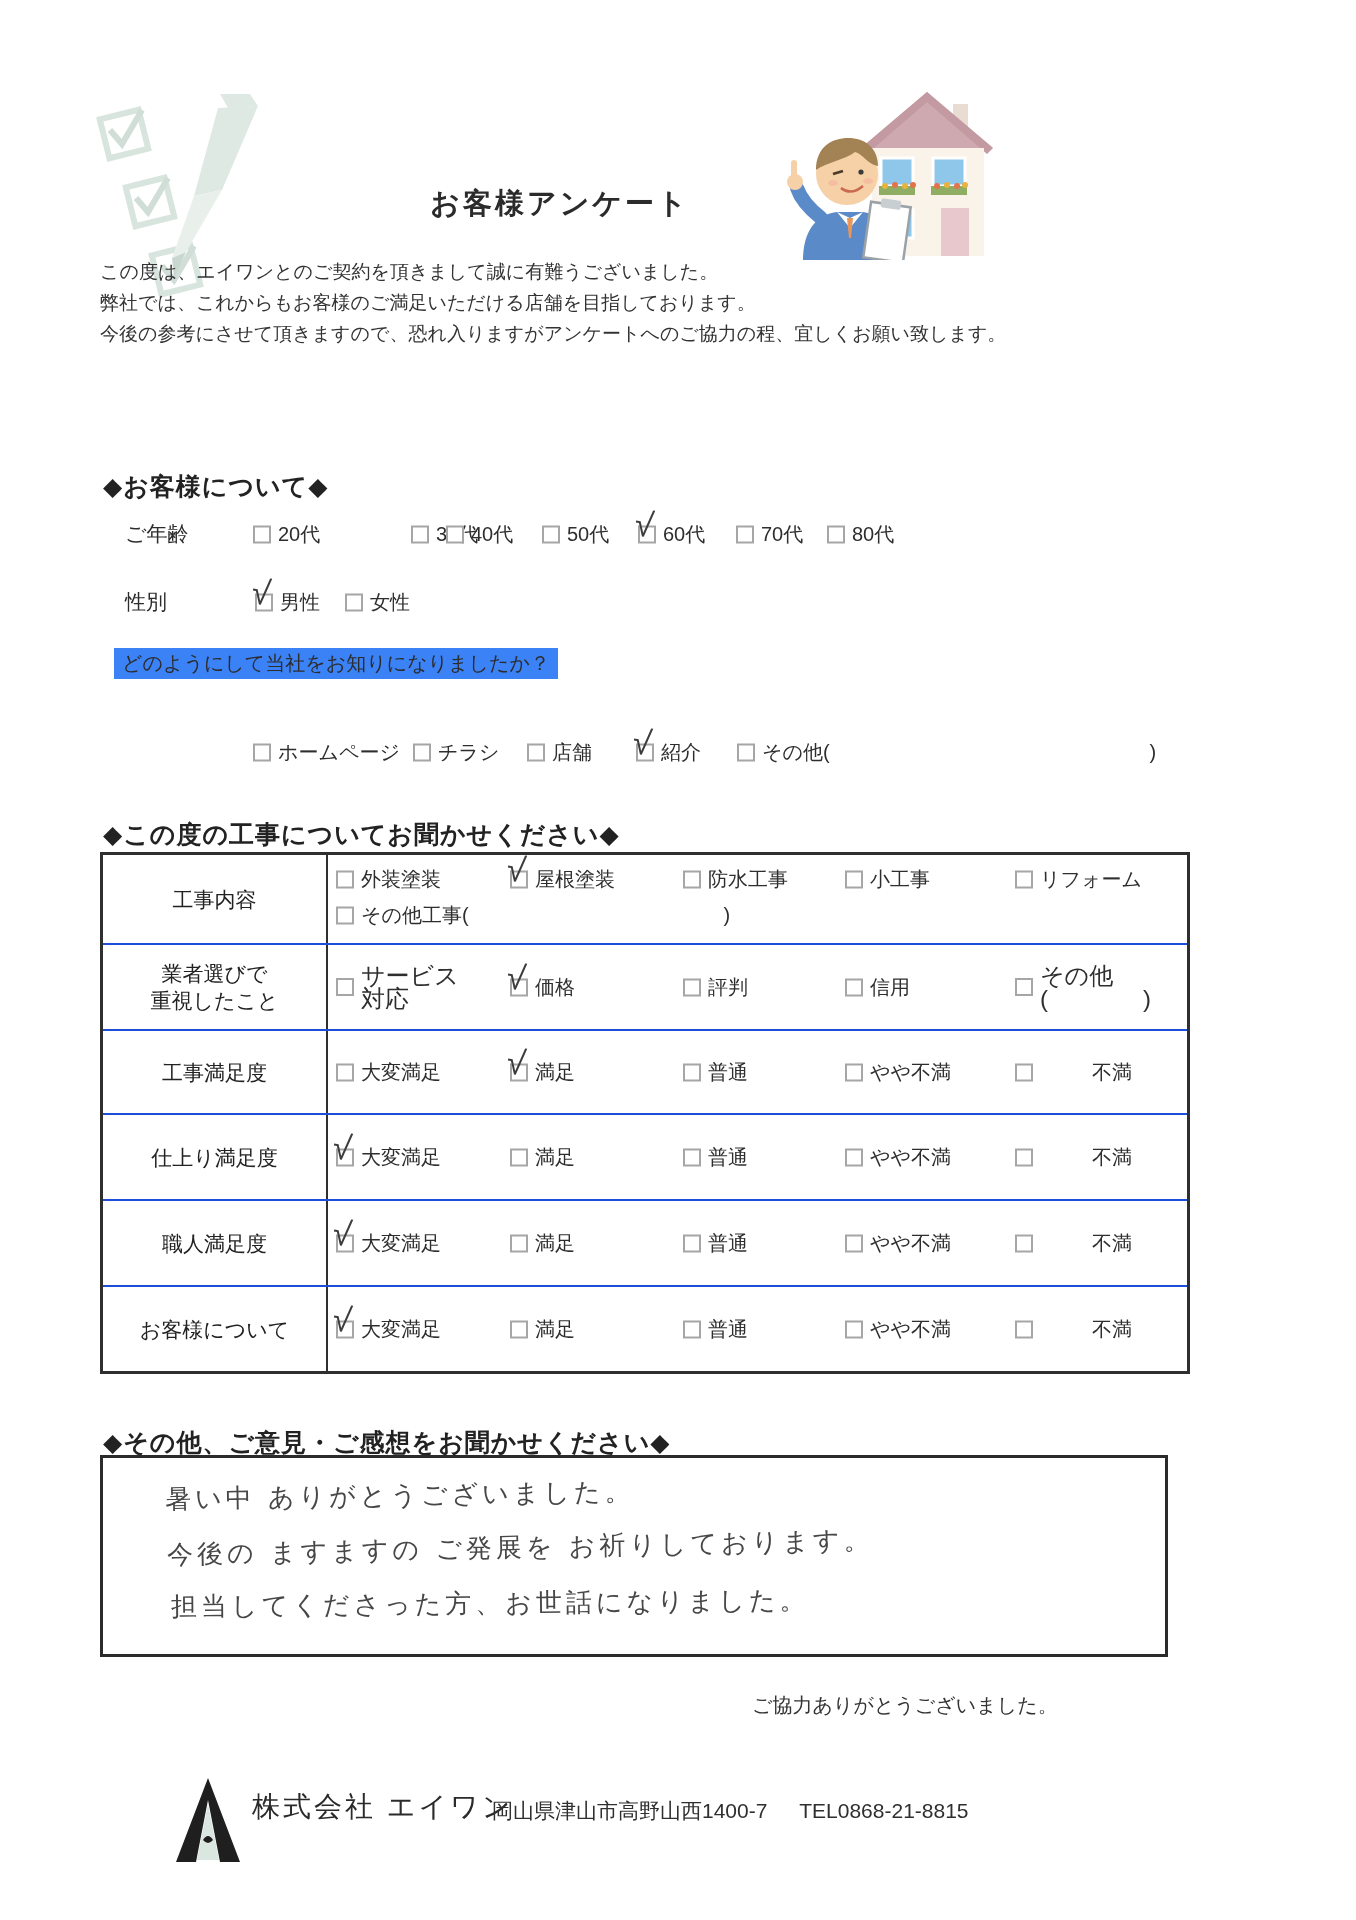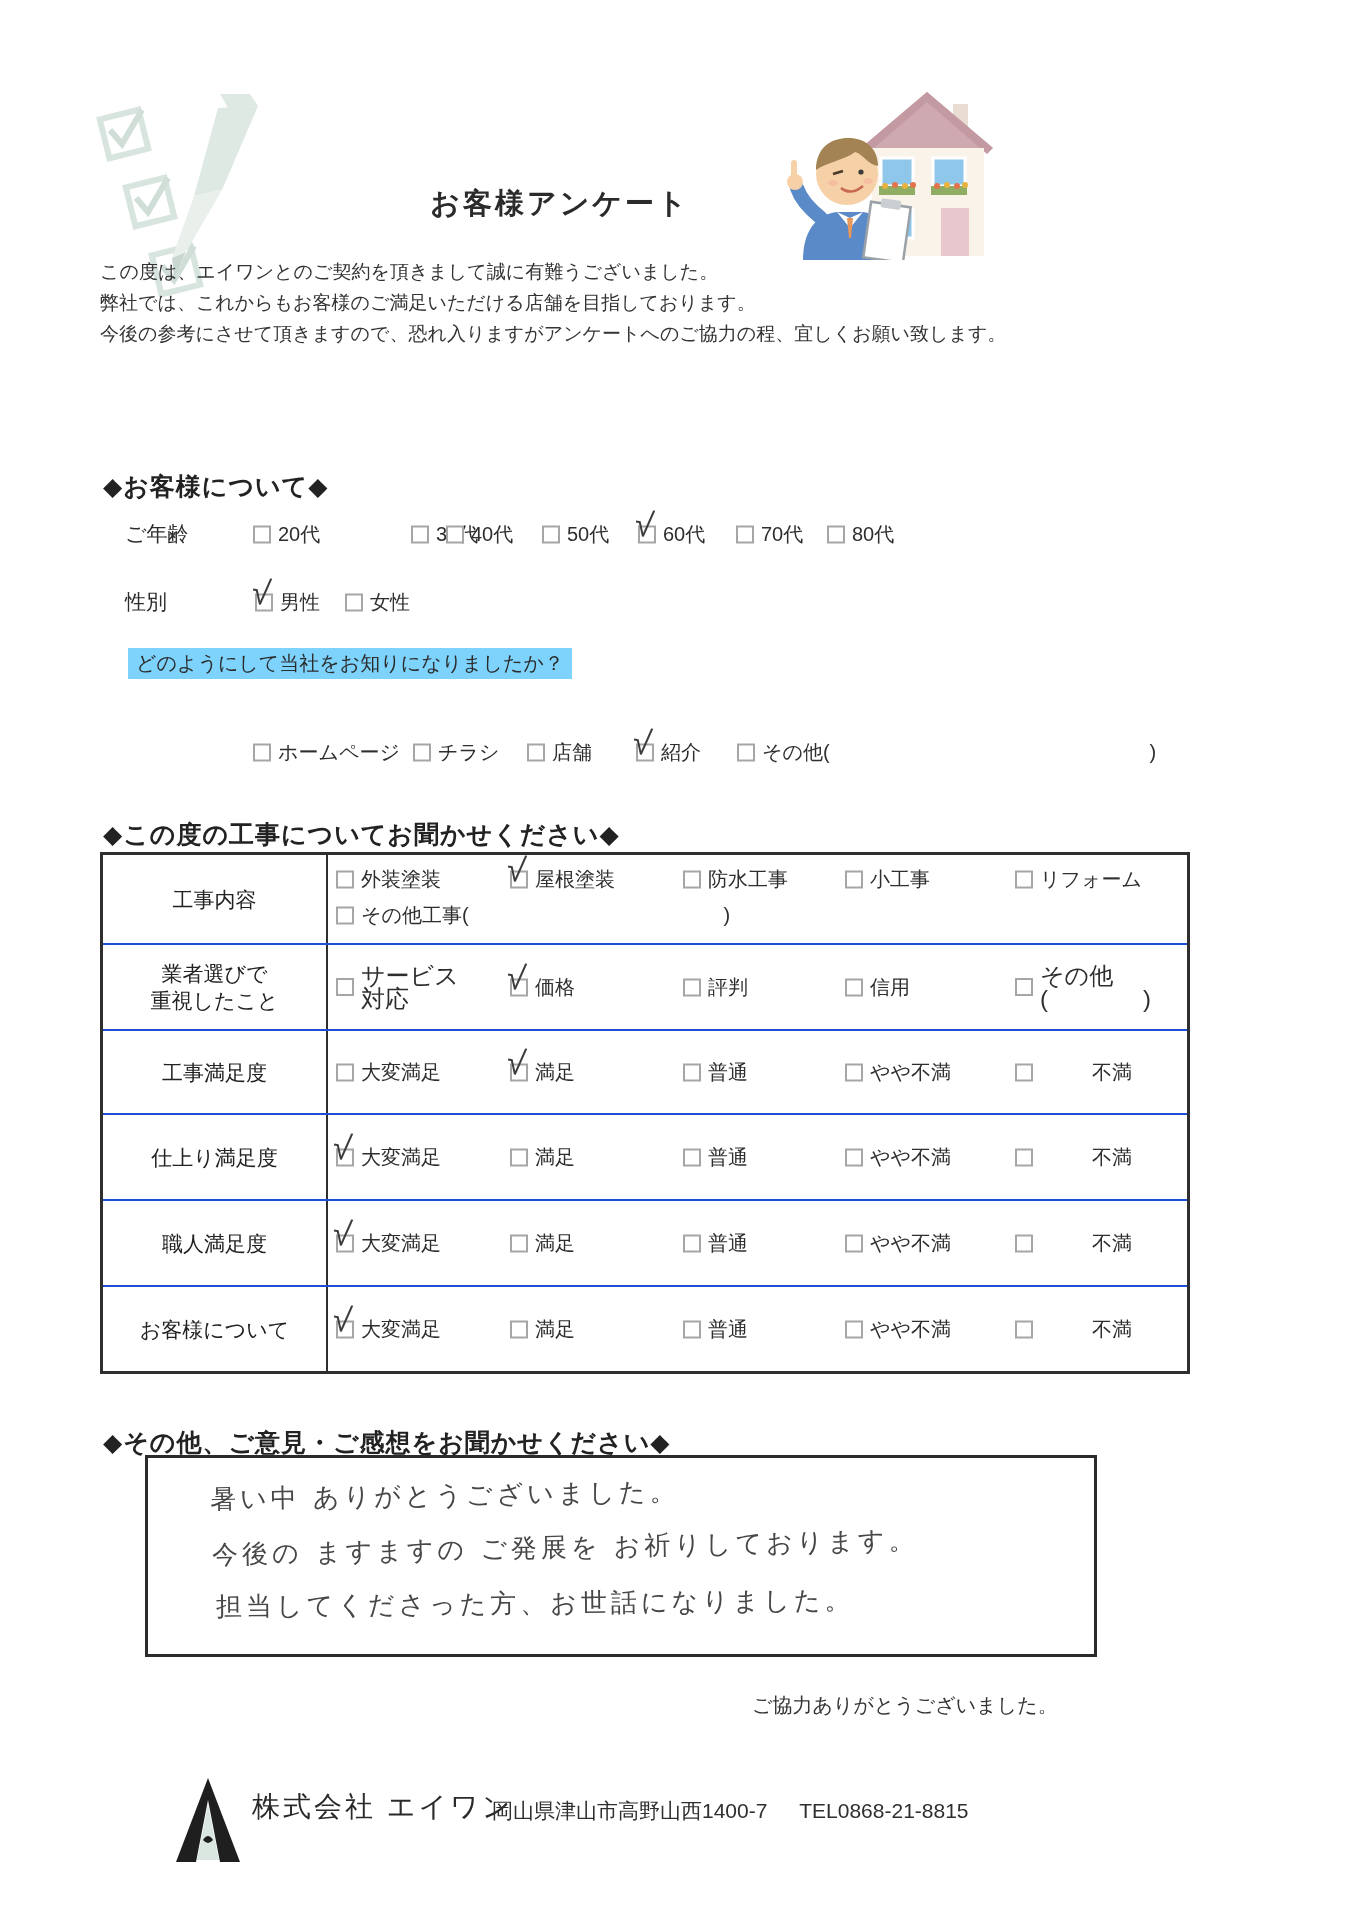--- a/index.html
+++ b/index.html
@@ -9,21 +9,21 @@
   }
   .abs{position:absolute;}
   .title{
     position:absolute;top:184px;left:0;width:1120px;text-align:center;
     font-size:29px;font-weight:700;letter-spacing:3px;color:#2b2b2b;
   }
   .intro{position:absolute;left:100px;top:256px;font-size:19px;line-height:31px;color:#333;}
   .sec-heading{position:absolute;left:103px;font-size:25px;font-weight:700;color:#222;letter-spacing:1px;}
   .field-label{position:absolute;top:50%;transform:translateY(-50%);font-size:21px;color:#2c2c2c;}
   .inline-row{position:absolute;left:100px;height:36px;width:1150px;}
-  .q-text{position:absolute;left:128px;font-size:20px;color:#2c2c2c;background:#7dd3fc;padding:2px 8px;}
+  .q-text{position:absolute;left:114px;font-size:20px;color:#2c2c2c;background:#3b82f6;padding:2px 8px;}
 
   
   .opt{position:absolute;top:50%;transform:translateY(-50%);display:flex;align-items:center;
        font-size:20px;color:#2e2e2e;white-space:nowrap;cursor:default;}
   .cbwrap{position:relative;width:18px;height:18px;margin-right:7px;flex:0 0 auto;}
   .cb{position:absolute;inset:0;border:2px solid #a6a6a6;background:#fff;box-sizing:border-box;}
   .tick{display:none;position:absolute;left:-3px;top:-18px;font-size:34px;line-height:1;
         color:#3c3c3c;transform:rotate(7deg);font-weight:400;pointer-events:none;}
   .opt.checked .tick{display:block;}
   .sp{display:inline-block;height:1px;}
@@ -36,22 +36,22 @@
   .wrow{display:flex;border-top:2px solid #1d4ed8;box-sizing:border-box;}
   .wrow.first{border-top:none;}
   .wlabel{width:225px;flex:0 0 auto;border-right:2px solid #2f2f2f;display:flex;flex-direction:column;
           align-items:center;justify-content:center;font-size:21px;color:#222;line-height:27px;box-sizing:border-box;}
   .wopts{position:relative;flex:1;}
   .h90{height:88px}.h86{height:86px}.h84{height:84px}
   .r0l1{top:24px;}
   .r0l2{top:60px;}
 
   
-  .comments-box{position:absolute;left:100px;top:1455px;width:952px;height:202px;
-                border:3px solid #2b2b2b;box-sizing:border-box;background:#fff;margin-left:45px;}
+  .comments-box{position:absolute;left:100px;top:1455px;width:1068px;height:202px;
+                border:3px solid #2b2b2b;box-sizing:border-box;background:#fff;}
   .hw{position:absolute;font-size:26px;color:#474747;letter-spacing:4px;white-space:nowrap;
       font-family:"DejaVu Sans",sans-serif;}
   .hw1{left:62px;top:20px;transform:rotate(-1deg);}
   .hw2{left:64px;top:72px;transform:rotate(-1.2deg);}
   .hw3{left:68px;top:128px;transform:rotate(-0.6deg);}
   .thanks{position:absolute;left:752px;top:1692px;font-size:20px;color:#333;}
 
   
   .company{position:absolute;left:252px;top:1788px;font-size:28px;color:#2a2a2a;letter-spacing:3px;}
   .address{position:absolute;left:492px;top:1797px;font-size:21px;color:#2f2f2f;}

